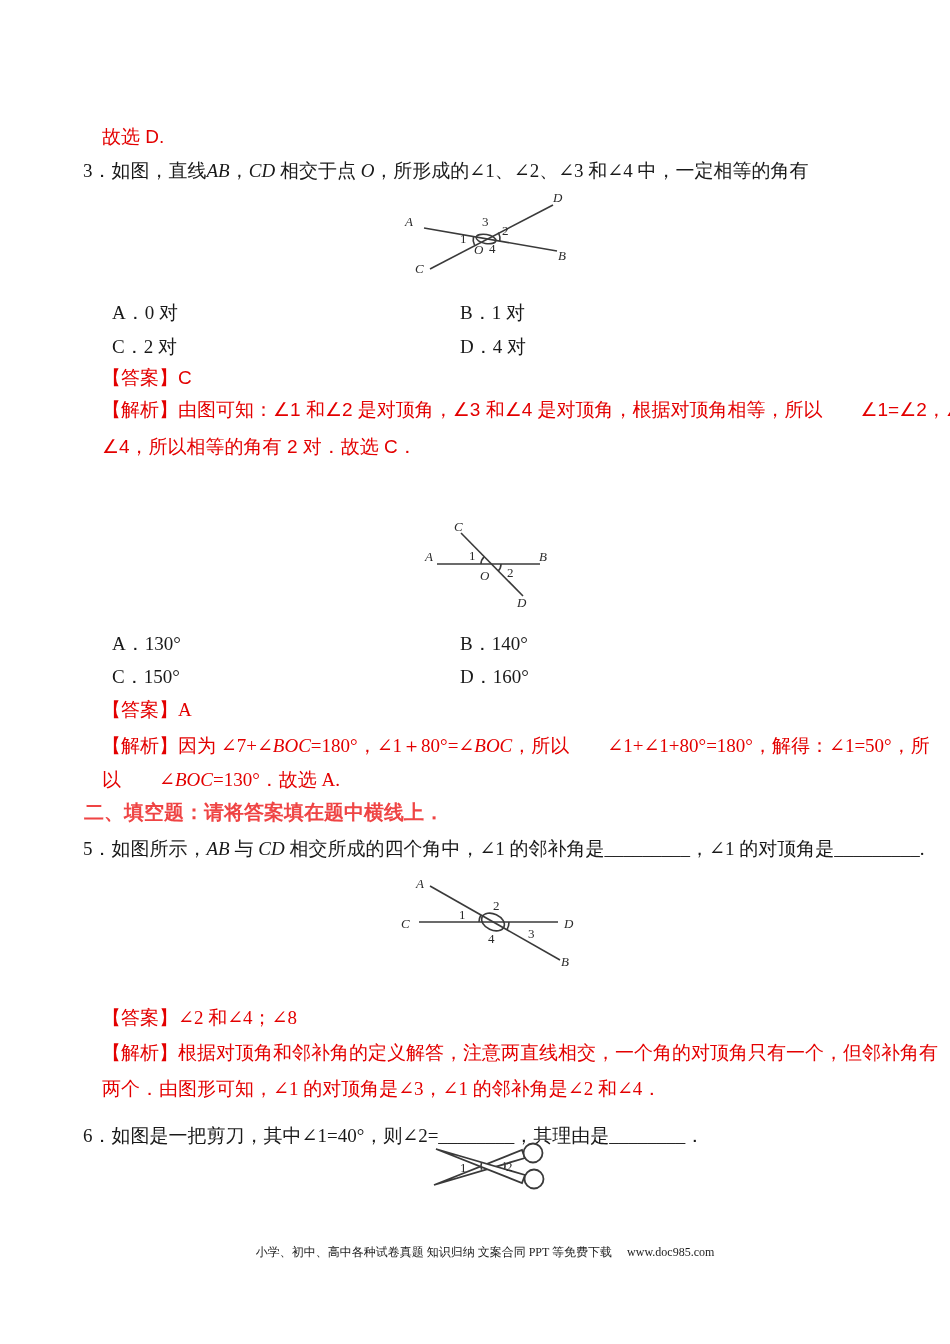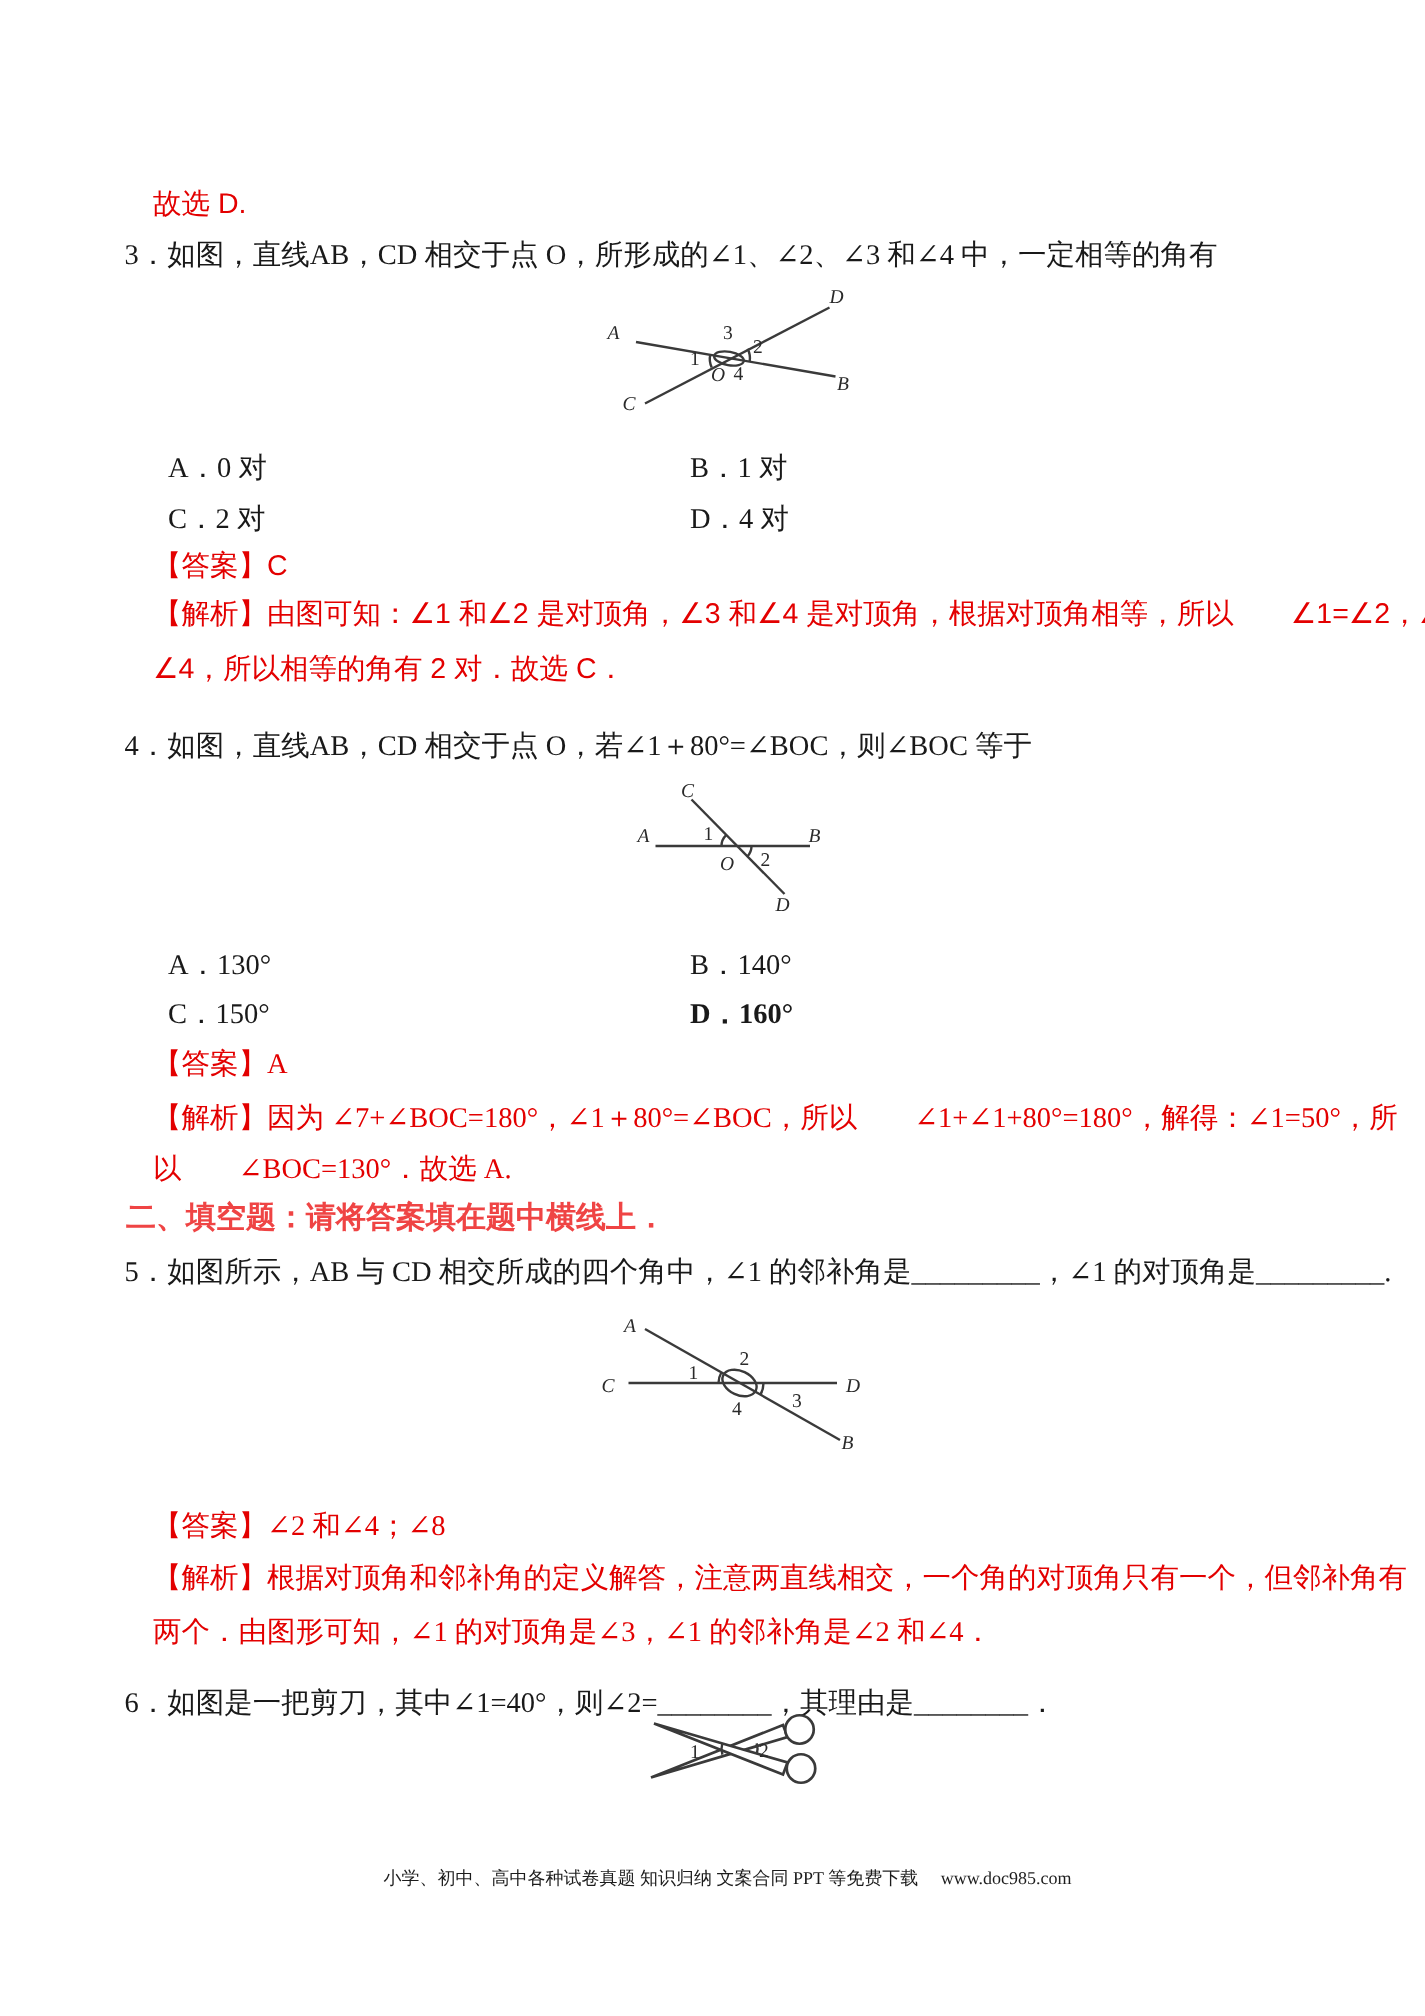--- a/index.html
+++ b/index.html
@@ -6,21 +6,21 @@
   .page {
     position:relative; width:950px; height:1344px; background:#ffffff;
     font-family:"Liberation Serif","DejaVu Serif",serif; color:#191919;
     overflow:hidden;
     padding-left:20px;
   }
   .line { position:absolute; white-space:pre; font-size:19px; line-height:22px; }
   .red  { color:#e30000; }
   .hei  { font-family:"Liberation Sans","DejaVu Sans",sans-serif; }
   .heading { font-weight:700; font-size:20px; font-family:"Liberation Sans","DejaVu Sans",sans-serif; color:#ef4444; }
-  .it { font-family:"Liberation Serif","DejaVu Serif",serif; }
+  .it { font-style:italic; font-family:"Liberation Serif","DejaVu Serif",serif; }
   .fig { position:absolute; }
   .fig line, .fig path, .fig ellipse, .fig polygon, .fig circle {
     stroke:#3a3a3a; stroke-width:1.6; fill:none;
   }
   .fig polygon, .fig circle { fill:#ffffff; stroke-width:1.8; }
   .fig text { font-family:"Liberation Serif","DejaVu Serif",serif; font-size:13px; fill:#2a2a2a; stroke:none; }
   .fig text.itl { font-style:italic; }
   .footer { position:absolute; left:0; right:0; top:1244px; text-align:center;
             font-size:12px; color:#1c1c1c; white-space:pre; }
 </style>
@@ -52,40 +52,39 @@
 
   <div class="line" style="left:112px; top:302px;">A．0 对</div>
   <div class="line" style="left:460px; top:302px;">B．1 对</div>
   <div class="line" style="left:112px; top:336px;">C．2 对</div>
   <div class="line" style="left:460px; top:336px;">D．4 对</div>
 
   <div class="line red hei" style="left:102px; top:367px;">【答案】C</div>
   <div class="line red hei" style="left:102px; top:399px;">【解析】由图可知：∠1 和∠2 是对顶角，∠3 和∠4 是对顶角，根据对顶角相等，所以　　∠1=∠2，∠3=</div>
   <div class="line red hei" style="left:102px; top:436px;">∠4，所以相等的角有 2 对．故选 C．</div>
 
-  <div class="line" style="left:83px; top:487px;"><span>4．如图，直线</span><span class="it">AB</span><span>，</span><span class="it">CD</span><span> 相交于点 </span><span class="it">O</span><span>，若∠1＋80°=∠</span><span class="it">BOC</span><span>，则∠</span><span class="it">BOC</span><span> 等于</span></div>
 
   <svg class="fig" style="left:420px; top:518px;" width="140" height="95" viewBox="0 0 140 95">
     <line x1="17" y1="46" x2="120" y2="46"></line>
     <line x1="41" y1="15" x2="103" y2="78"></line>
     <path d="M 61,46 A 10,10 0 0 1 64.1,38.8"></path>
     <path d="M 81,46 A 10,10 0 0 1 78.1,53.1"></path>
     <text class="itl" x="34" y="13">C</text>
     <text class="itl" x="5" y="43">A</text>
     <text class="itl" x="119" y="43">B</text>
     <text class="itl" x="60" y="62">O</text>
     <text class="itl" x="97" y="89">D</text>
     <text x="49" y="42">1</text>
     <text x="87" y="59">2</text>
   </svg>
 
   <div class="line" style="left:112px; top:633px;">A．130°</div>
   <div class="line" style="left:460px; top:633px;">B．140°</div>
   <div class="line" style="left:112px; top:666px;">C．150°</div>
-  <div class="line" style="left:460px; top:666px;font-weight:bold;">D．160°</div>
+  <div class="line" style="left:460px; top:666px;">D．160°</div>
 
   <div class="line red" style="left:102px; top:699px;">【答案】A</div>
   <div class="line red" style="left:102px; top:735px;"><span>【解析】因为 ∠7+∠</span><span class="it">BOC</span><span>=180°，∠1＋80°=∠</span><span class="it">BOC</span><span>，所以　　∠1+∠1+80°=180°，解得：∠1=50°，所</span></div>
   <div class="line red" style="left:102px; top:769px;"><span>以　　∠</span><span class="it">BOC</span><span>=130°．故选 A.</span></div>
 
   <div class="line heading" style="left:84px; top:801px;">二、填空题：请将答案填在题中横线上．</div>
 
   <div class="line" style="left:83px; top:838px;"><span>5．如图所示，</span><span class="it">AB</span><span> 与 </span><span class="it">CD</span><span> 相交所成的四个角中，∠1 的邻补角是_________，∠1 的对顶角是_________.</span></div>
 
   <svg class="fig" style="left:395px; top:875px;" width="185" height="100" viewBox="0 0 185 100">

